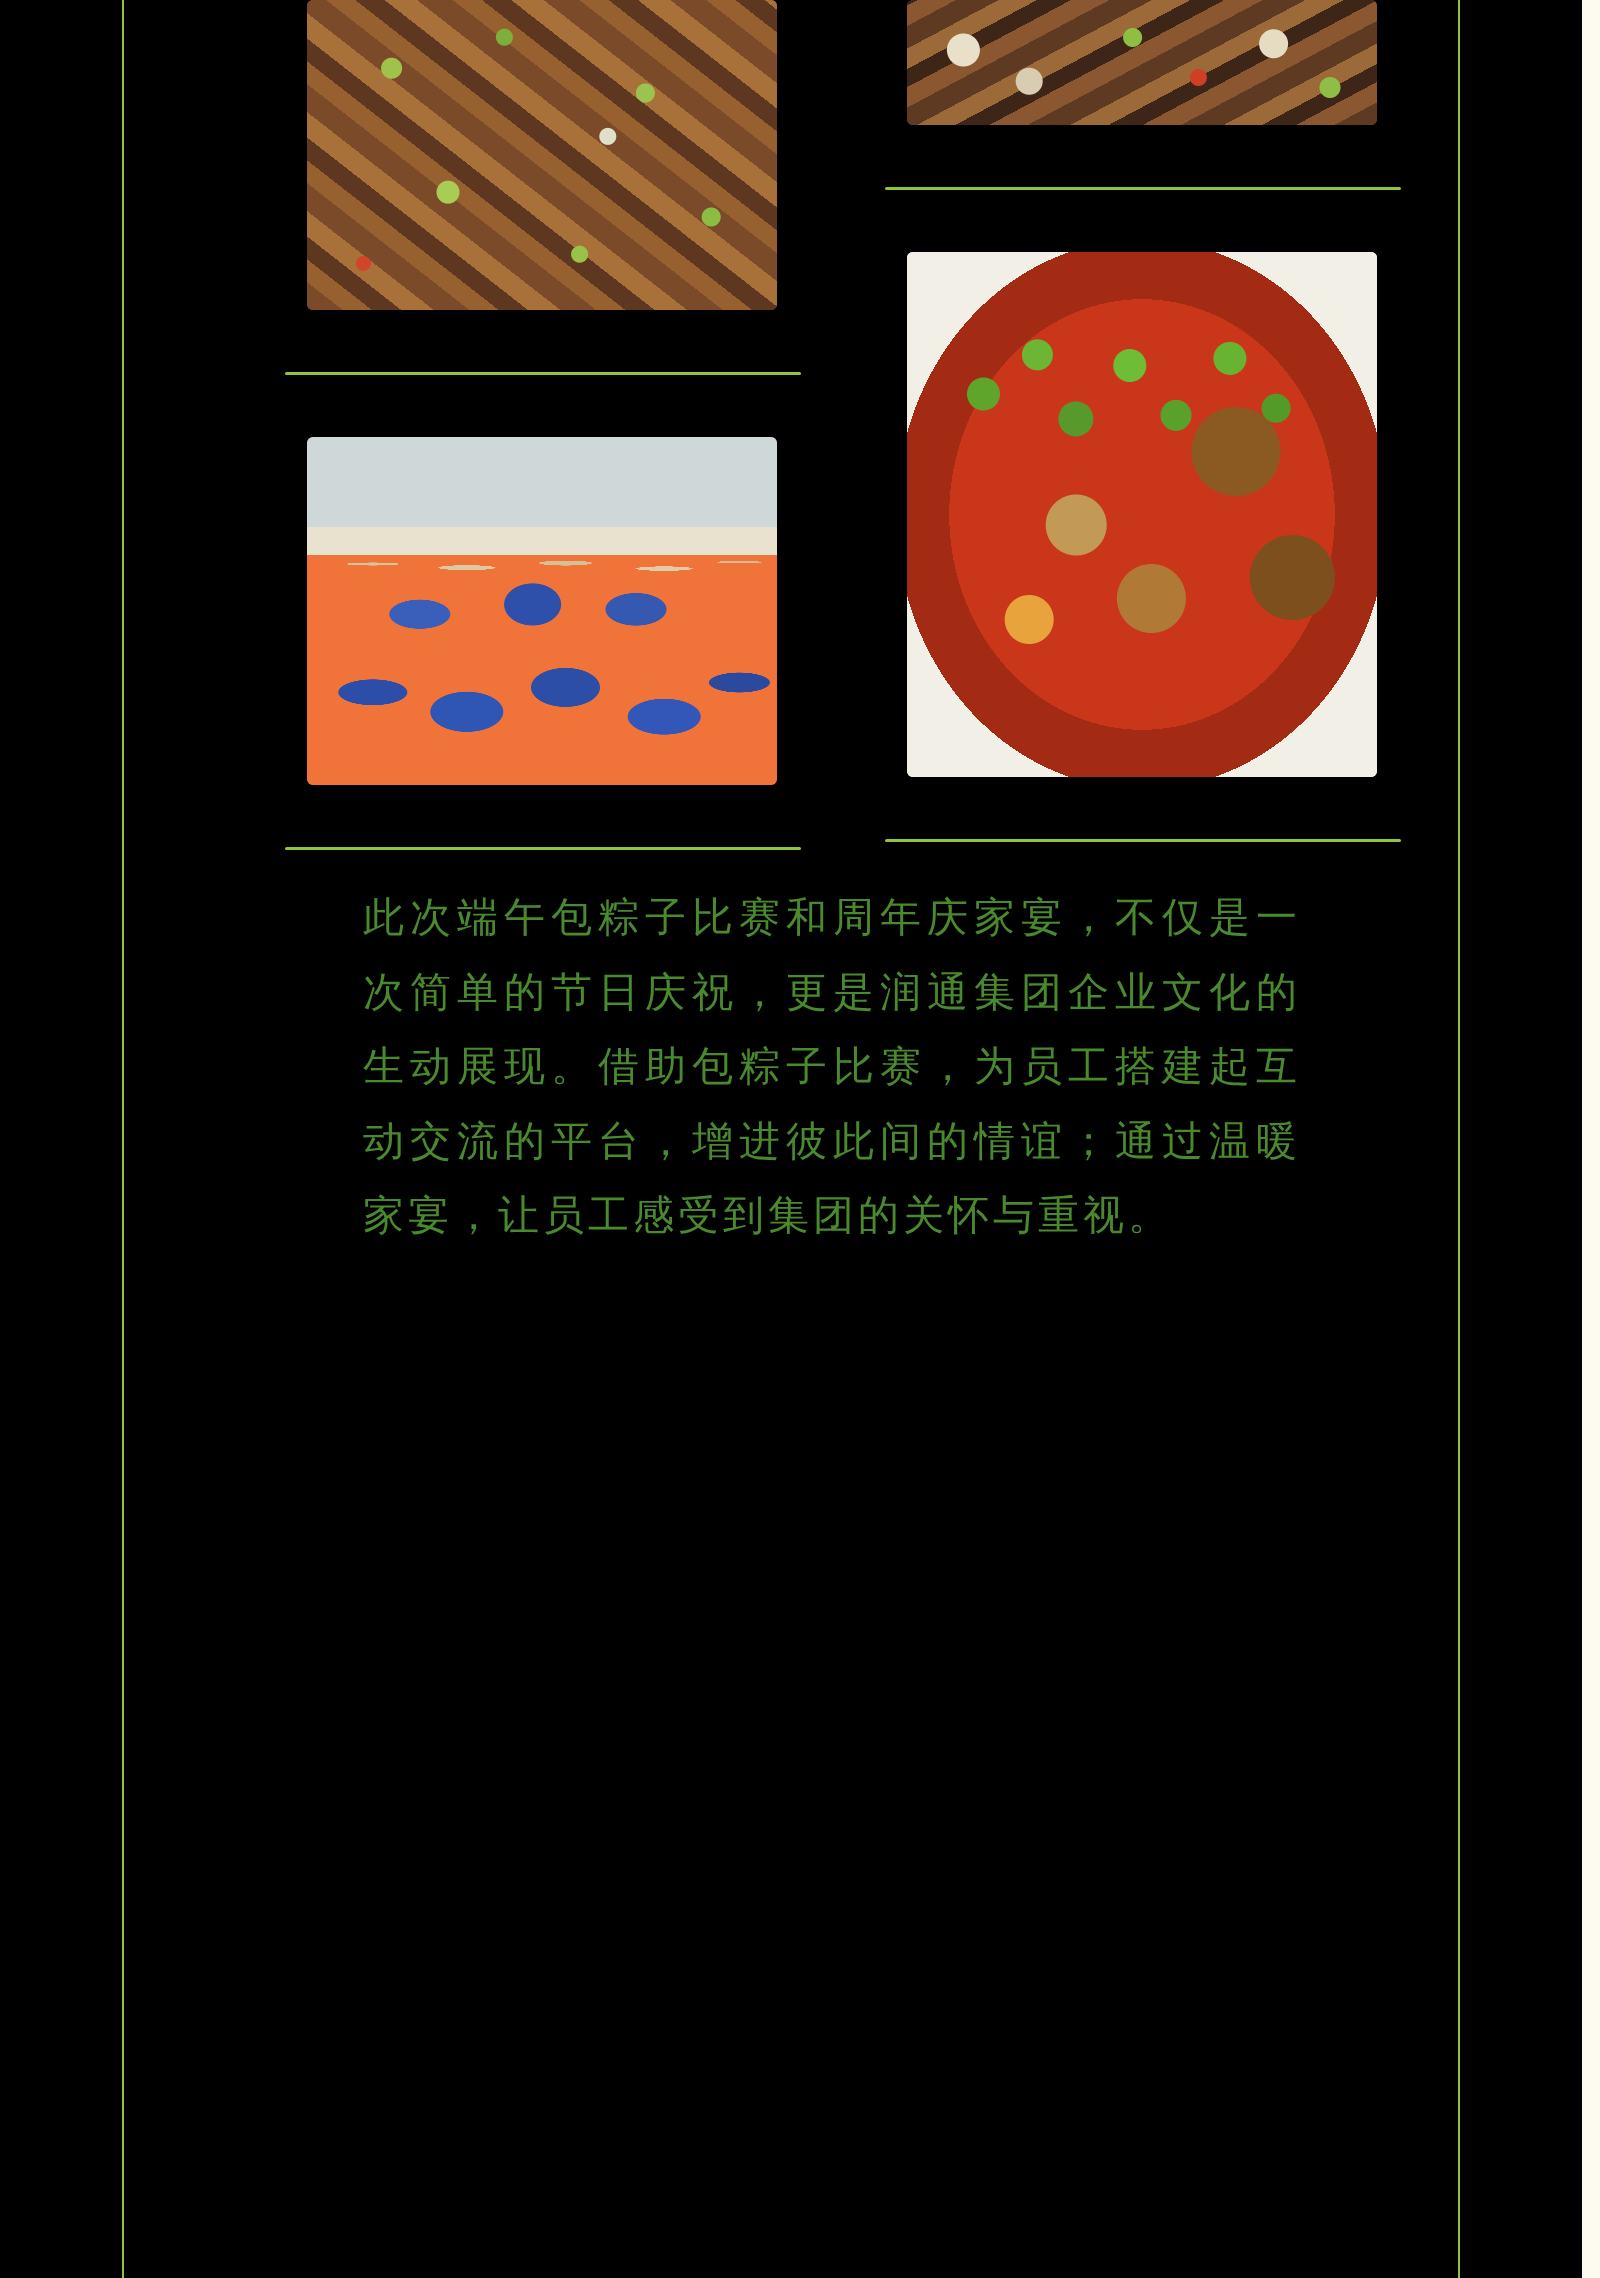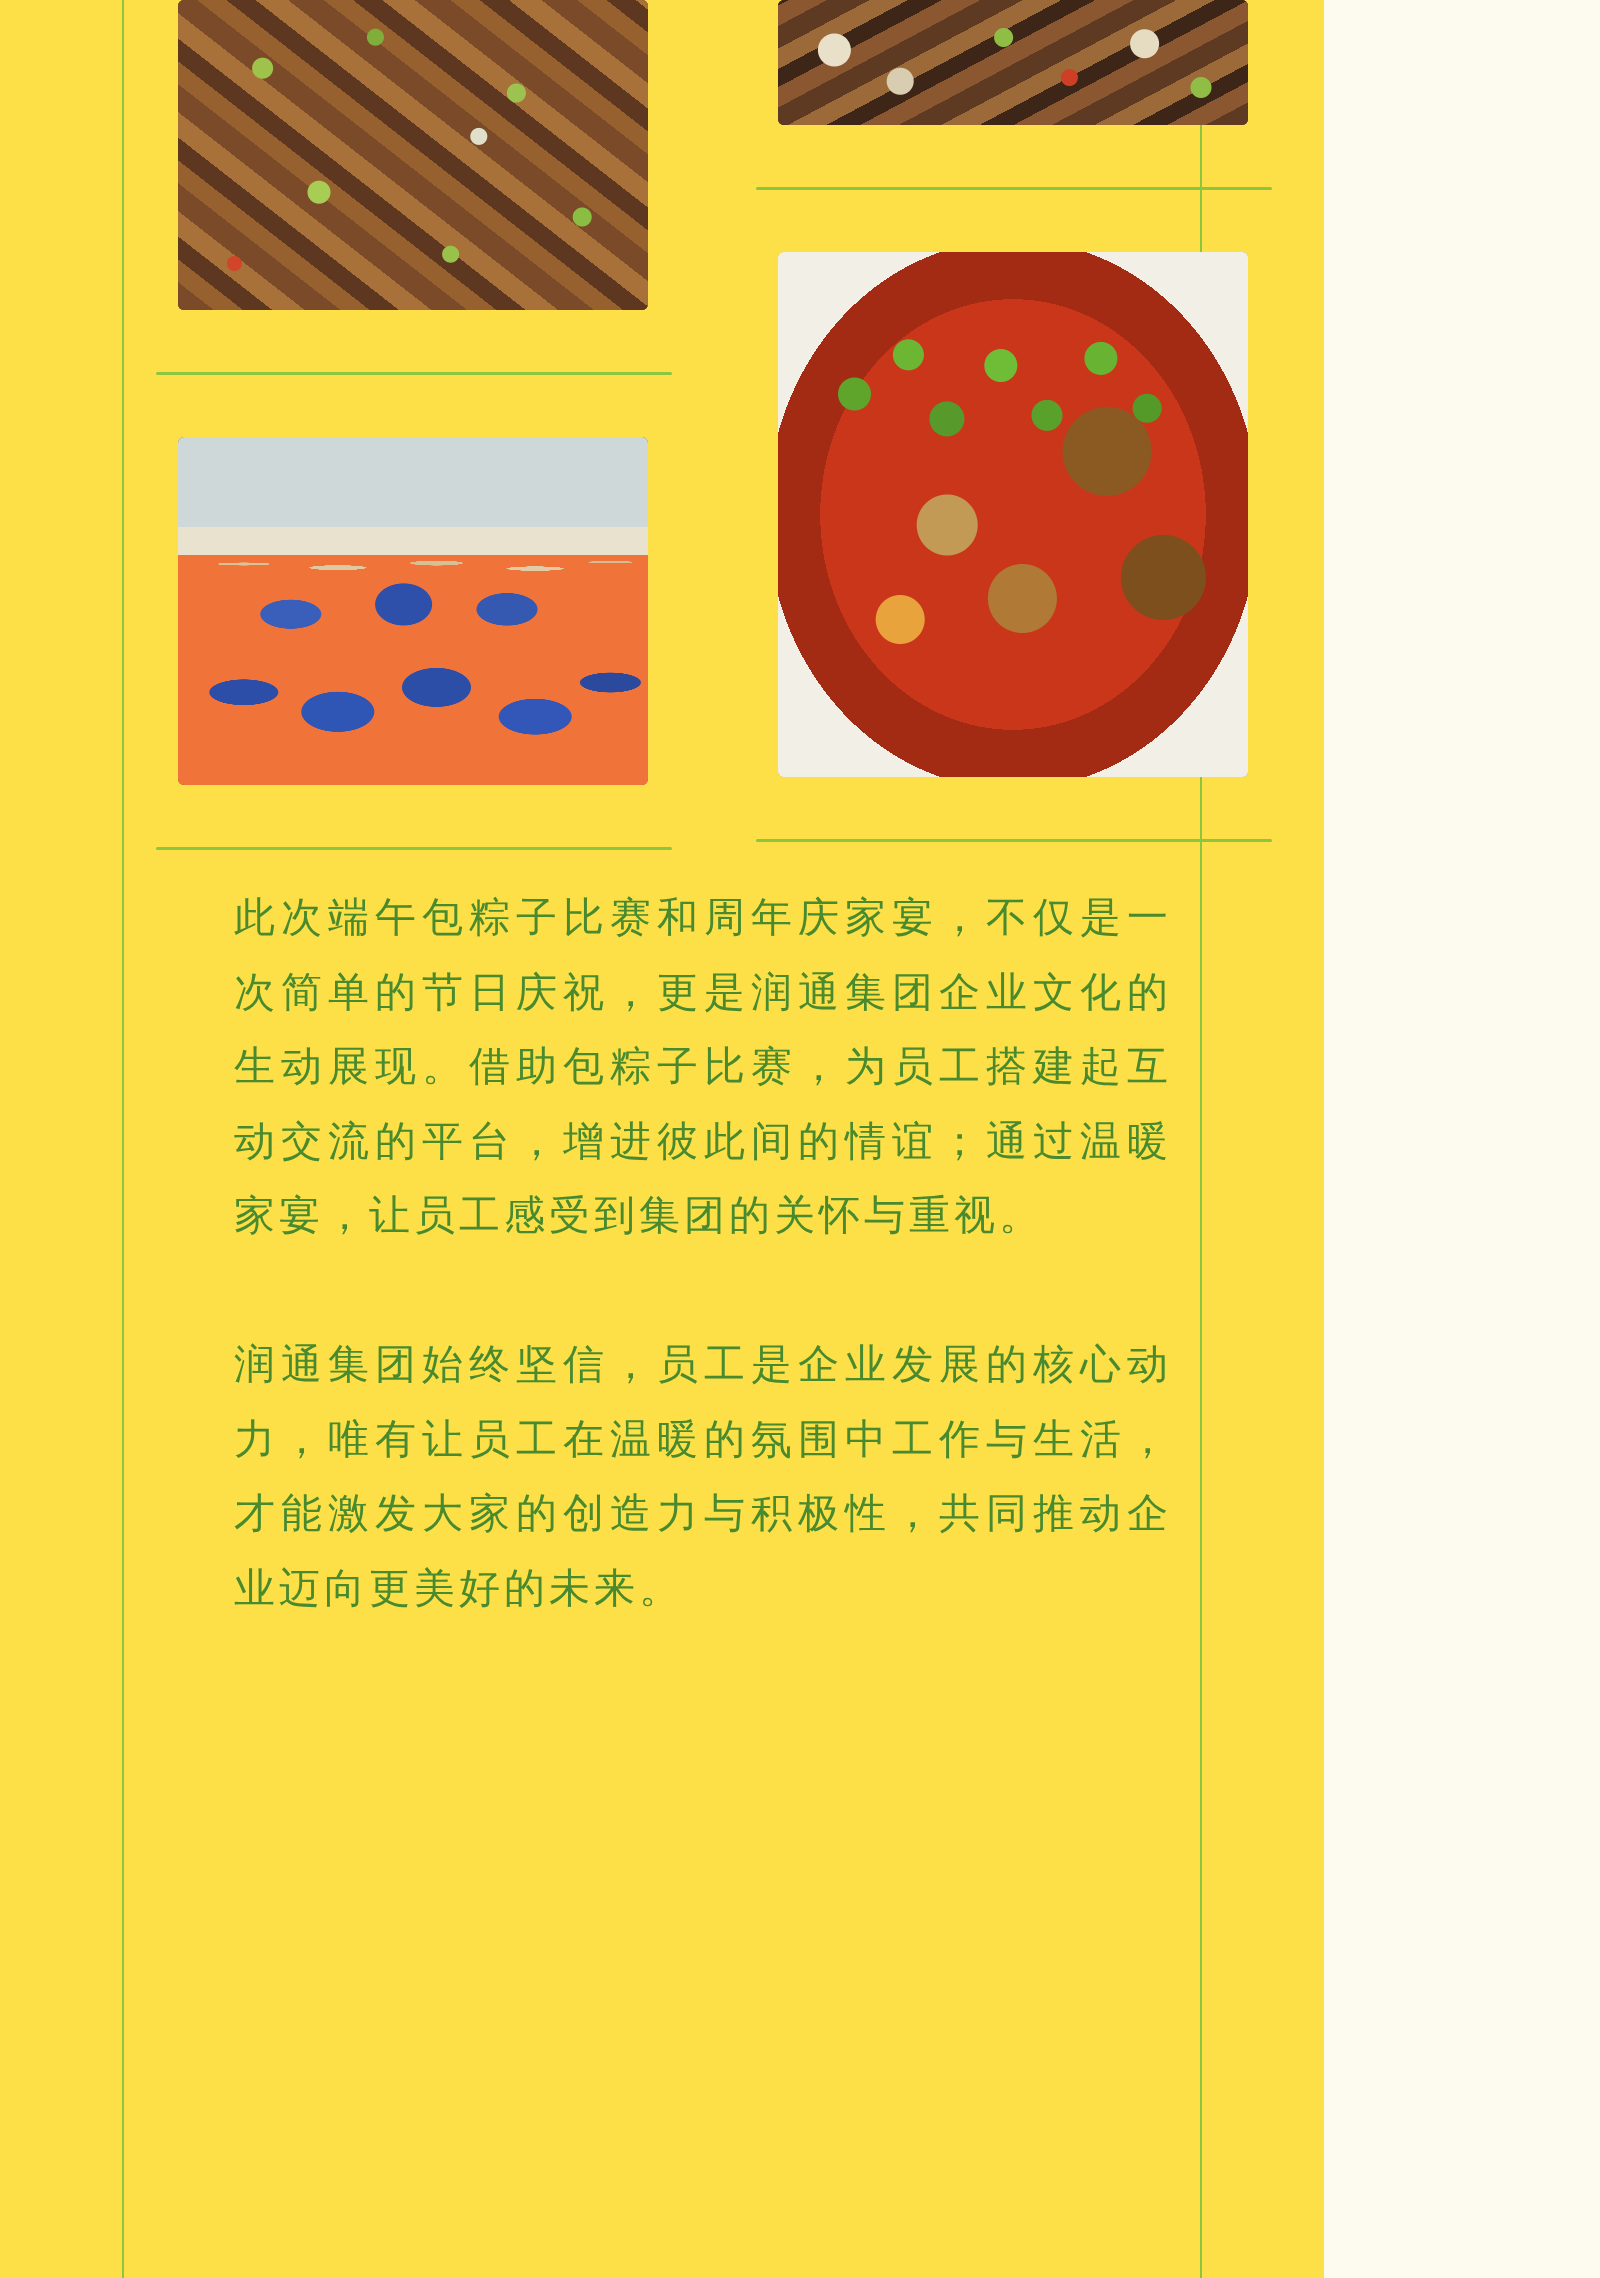--- a/index.html
+++ b/index.html
@@ -8,23 +8,23 @@
     background: #fdfbef;
   }
   body {
     width: 1600px;
     min-height: 2278px;
     font-family: "Liberation Sans", sans-serif;
     position: relative;
   }
   .page {
     position: relative;
-    width: 1324px;
+    width: 1582px;
     min-height: 2278px;
-    background: #fde047;
+    background: #000000;
     box-sizing: border-box;
     overflow: hidden;
   }
   
   .vrule {
     position: absolute;
     top: 0;
     bottom: 0;
     width: 2px;
     background: #8cc63e;
@@ -221,17 +221,16 @@
         <div class="photo" id="photo-noodle" style="margin-top:62px;">
           <div class="art noodle"></div>
         </div>
         <div class="divider div-right-2"></div>
       </div>
 
     </div>
 
     <div class="text-block">
       <p class="para">此次端午包粽子比赛和周年庆家宴，不仅是一次简单的节日庆祝，更是润通集团企业文化的生动展现。借助包粽子比赛，为员工搭建起互动交流的平台，增进彼此间的情谊；通过温暖家宴，让员工感受到集团的关怀与重视。</p>
-      <p class="para">润通集团始终坚信，员工是企业发展的核心动力，唯有让员工在温暖的氛围中工作与生活，才能激发大家的创造力与积极性，共同推动企业迈向更美好的未来。</p>
     </div>
 
   </div>
 </div>
 
 </body></html>

